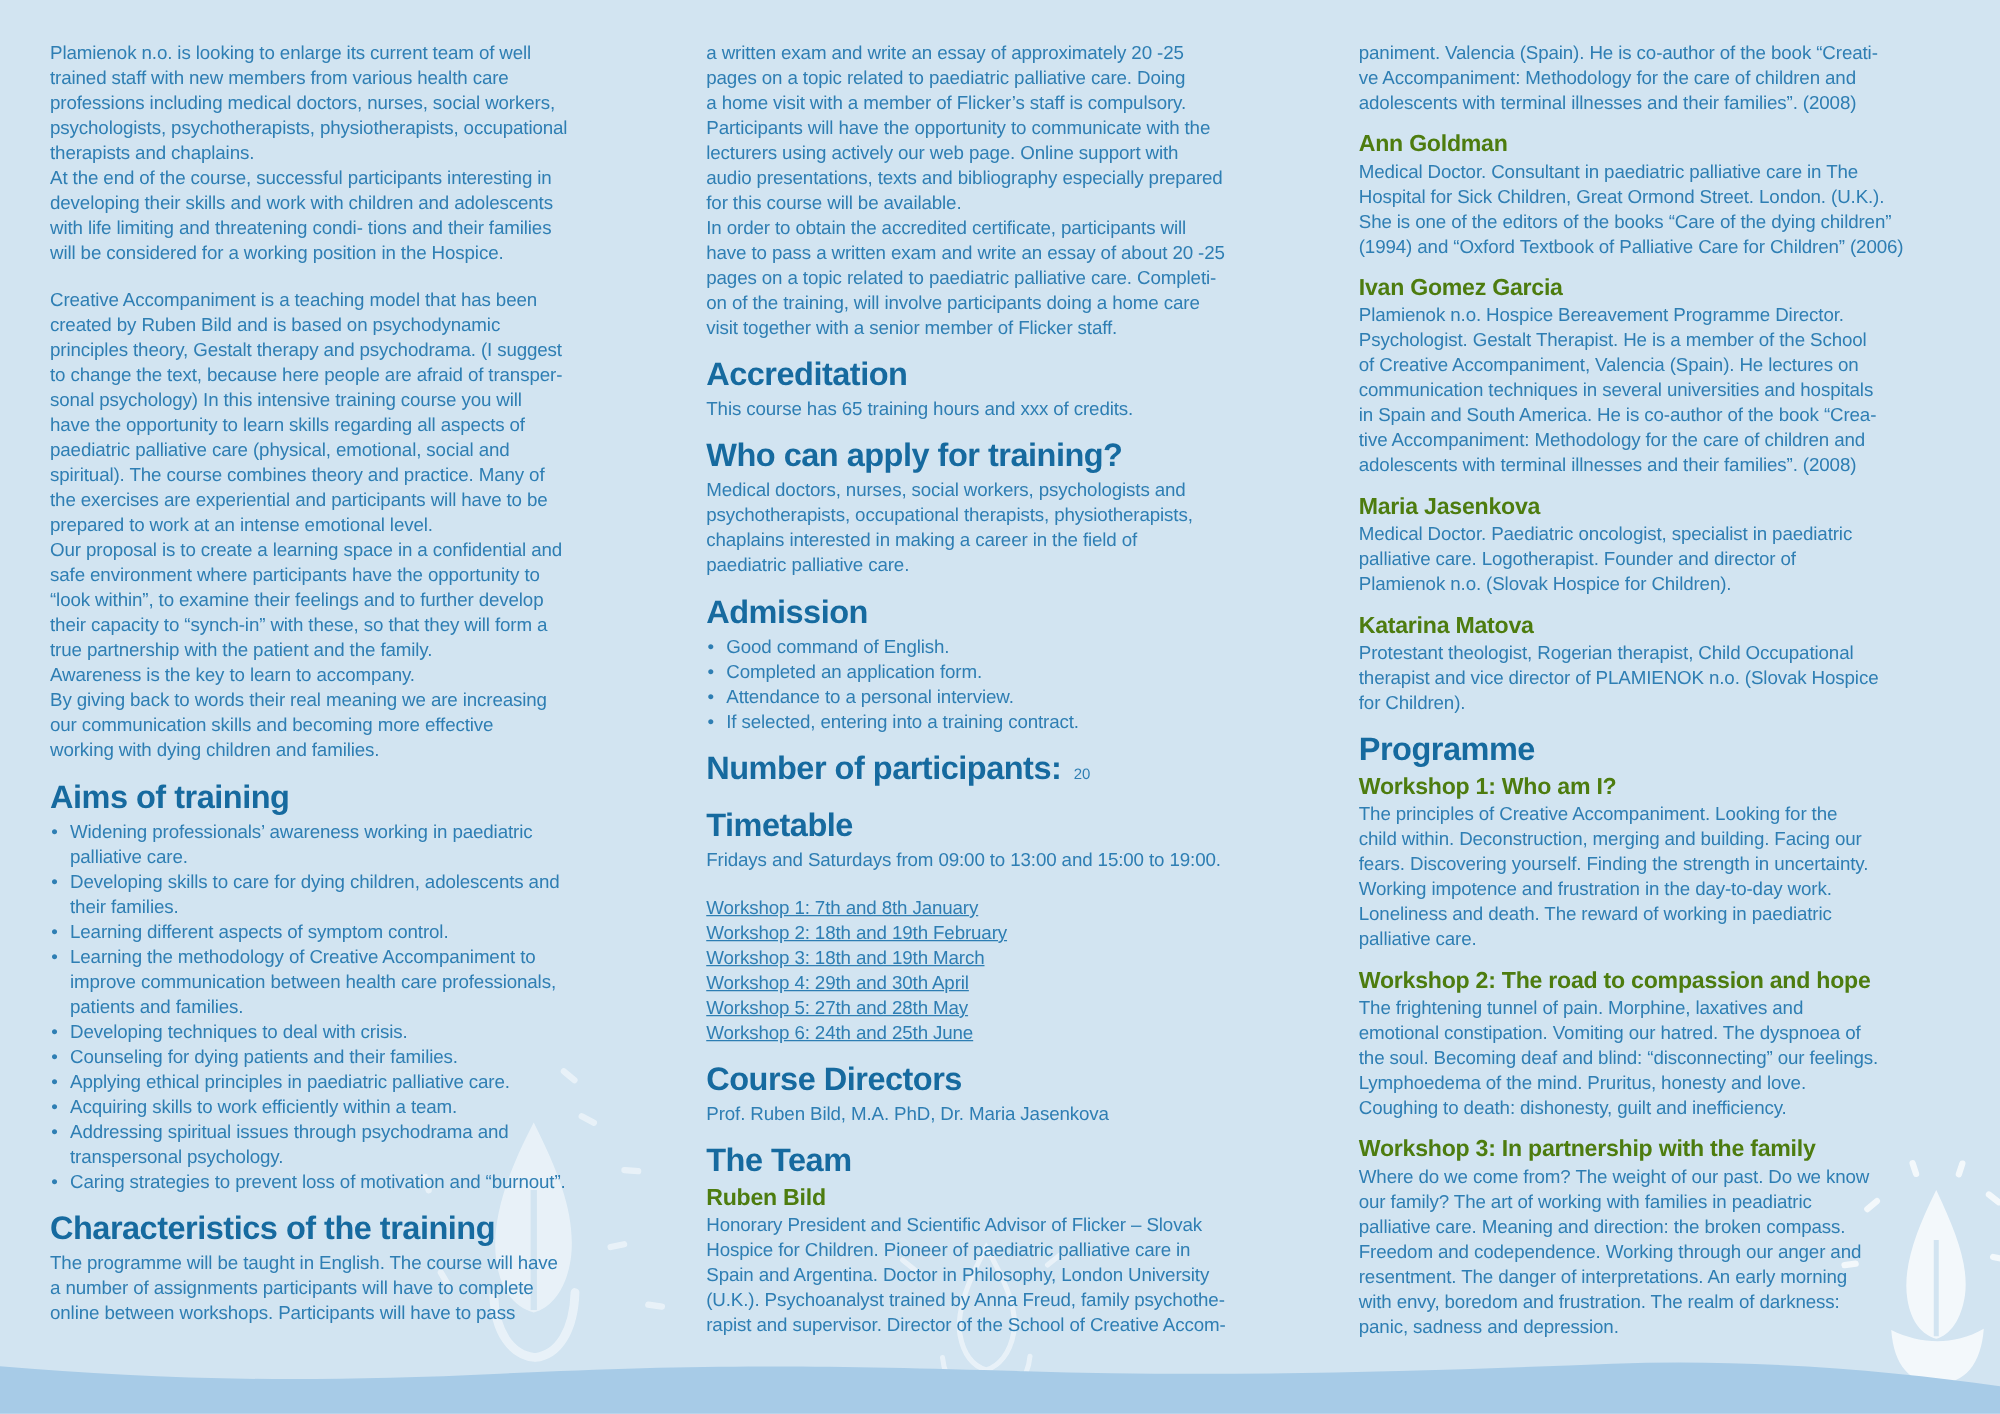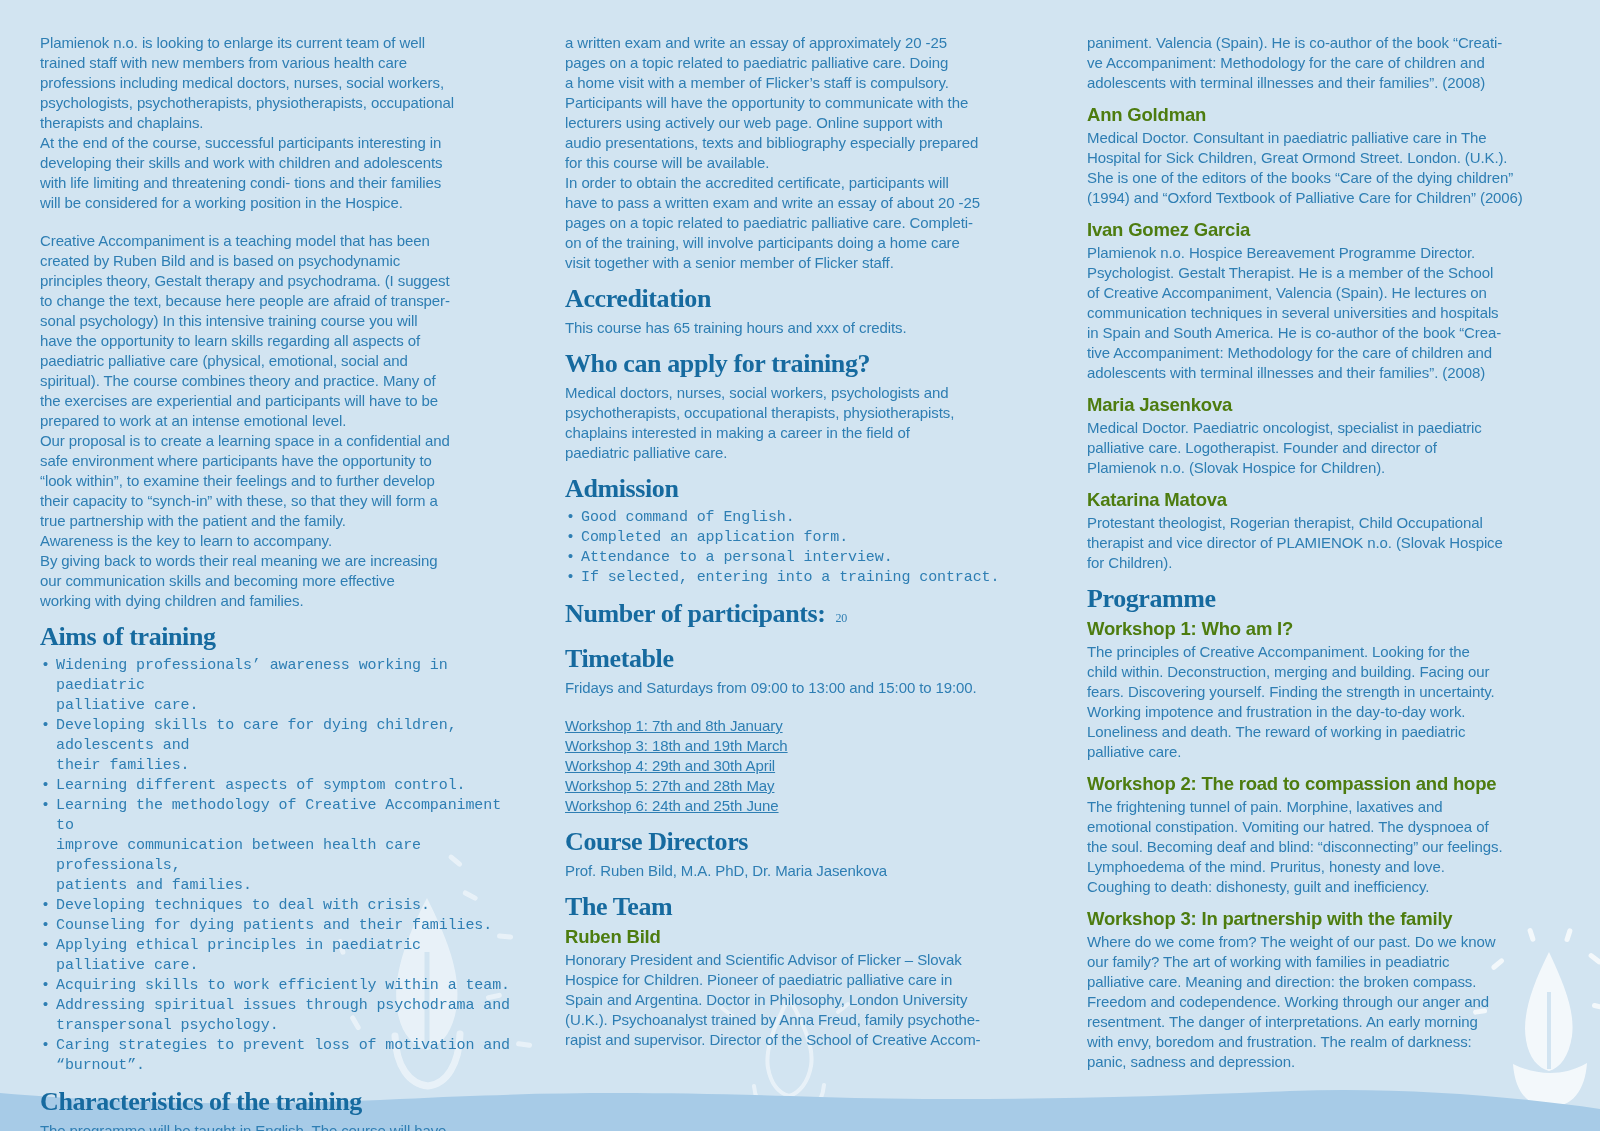--- a/index.html
+++ b/index.html
@@ -20,33 +20,32 @@
     letter-spacing:-0.1px;
   }
   .col-1{left:40px;width:472px;}
   .col-2{left:565px;width:478px;}
   .col-3{left:1087px;width:492px;}
   .para{margin:0;white-space:pre-line;}
   .h2{
     font-size:26px;line-height:30px;font-weight:bold;
     color:#166a9f;letter-spacing:-0.4px;
     margin:11px 0 4px 0;
-    font-family:Liberation Serif, serif;
   }
   .h3{
     font-size:18.5px;line-height:22px;font-weight:bold;
     color:#4d7c0f;letter-spacing:-0.2px;
     margin:11px 0 2px 0;
   }
   .h2 + .h3{margin-top:0;}
   .h2 .h2-value{
     font-size:12px;font-weight:normal;color:#2e7eb3;
     letter-spacing:-0.1px;margin-left:10px;
   }
-  ul.bullets{margin:0;padding:0;list-style:none;font-family:Liberation Mono, monospace;}
+  ul.bullets{margin:0;padding:0;list-style:none;}
   ul.bullets li{
     position:relative;padding-left:16px;
     white-space:pre-line;
   }
   ul.bullets li::before{
     content:"\2022";
     position:absolute;left:1px;top:0;
   }
   .lines{margin:0;text-decoration:underline;}
   .lines .line{white-space:pre-line;}
@@ -173,20 +172,21 @@
         <li>Completed an application form.</li>
         <li>Attendance to a personal interview.</li>
         <li>If selected, entering into a training contract.</li>
       </ul>
       <div class="h2"><span>Number of participants:</span><span class="h2-value">20</span></div>
       <div class="h2">Timetable</div>
       <div class="para">Fridays and Saturdays from 09:00 to 13:00 and 15:00 to 19:00.</div>
       <div class="spacer"></div>
       <div class="lines">
         <div class="line">Workshop 1: 7th and 8th January</div>
+        <div class="line">Workshop 2: 18th and 19th February</div>
         <div class="line">Workshop 3: 18th and 19th March</div>
         <div class="line">Workshop 4: 29th and 30th April</div>
         <div class="line">Workshop 5: 27th and 28th May</div>
         <div class="line">Workshop 6: 24th and 25th June</div>
       </div>
       <div class="h2">Course Directors</div>
       <div class="para">Prof. Ruben Bild, M.A. PhD, Dr. Maria Jasenkova</div>
       <div class="h2">The Team</div>
       <div class="h3">Ruben Bild</div>
       <div class="para">Honorary President and Scientific Advisor of Flicker – Slovak

